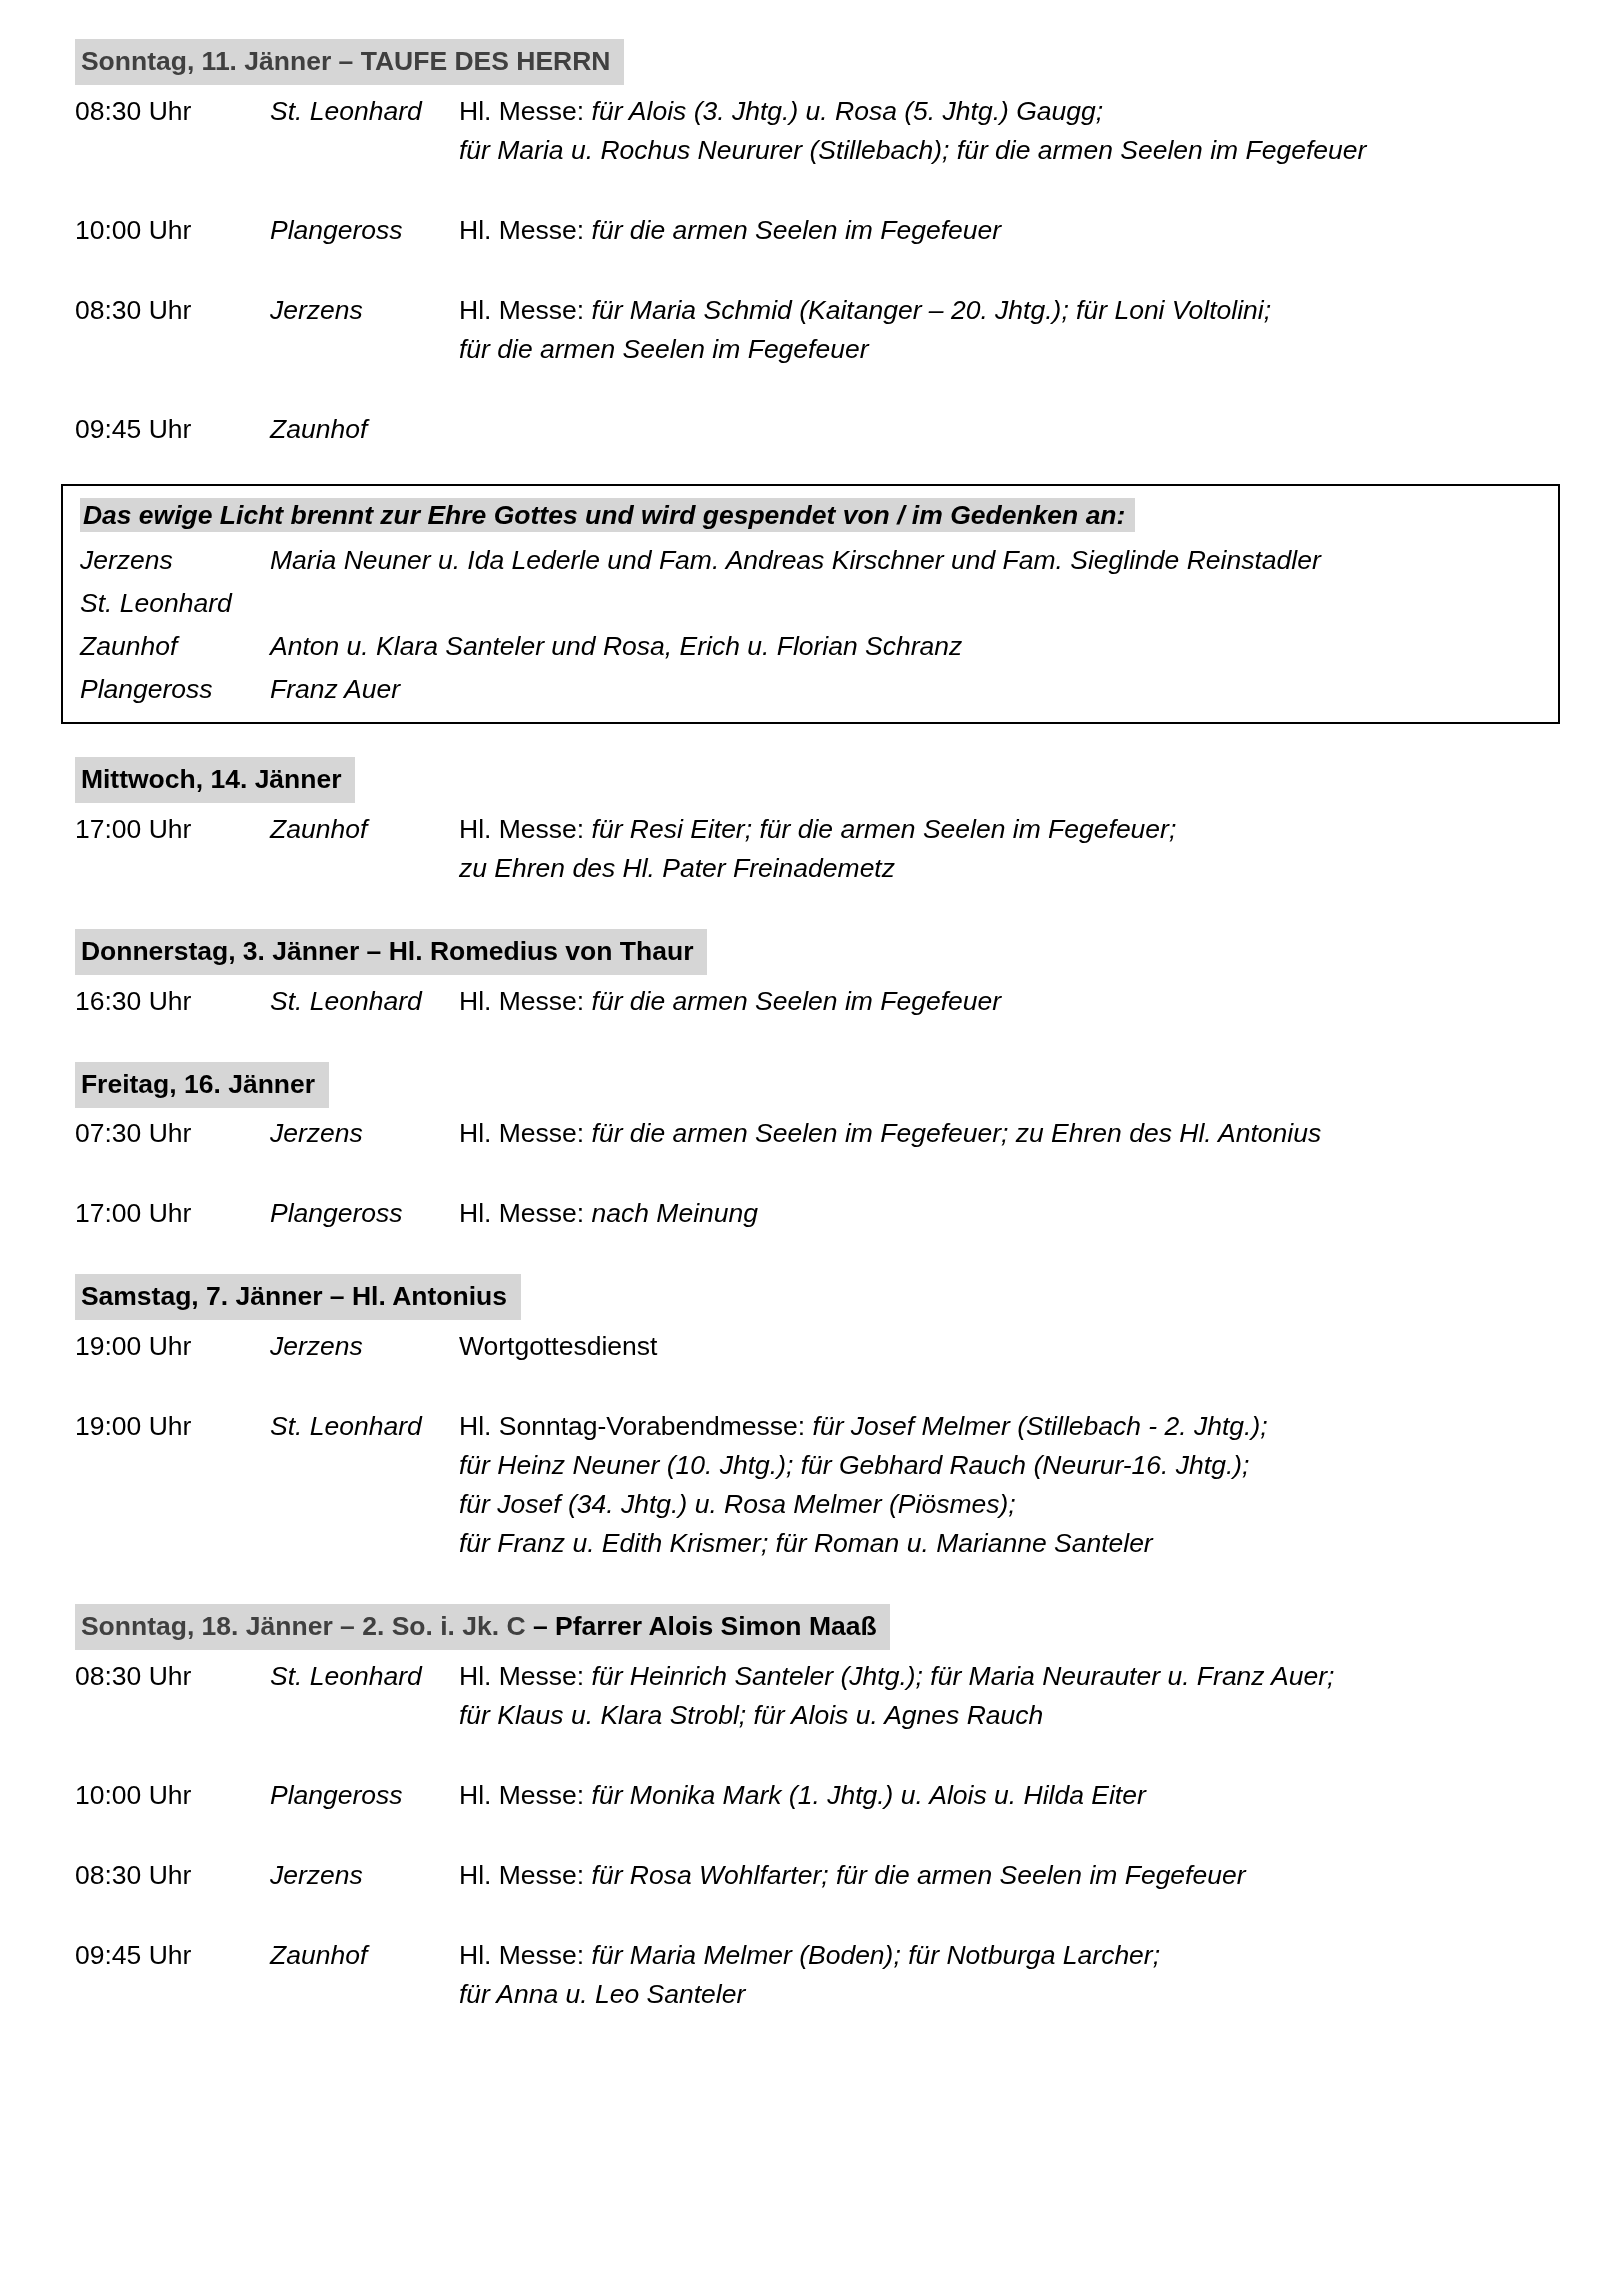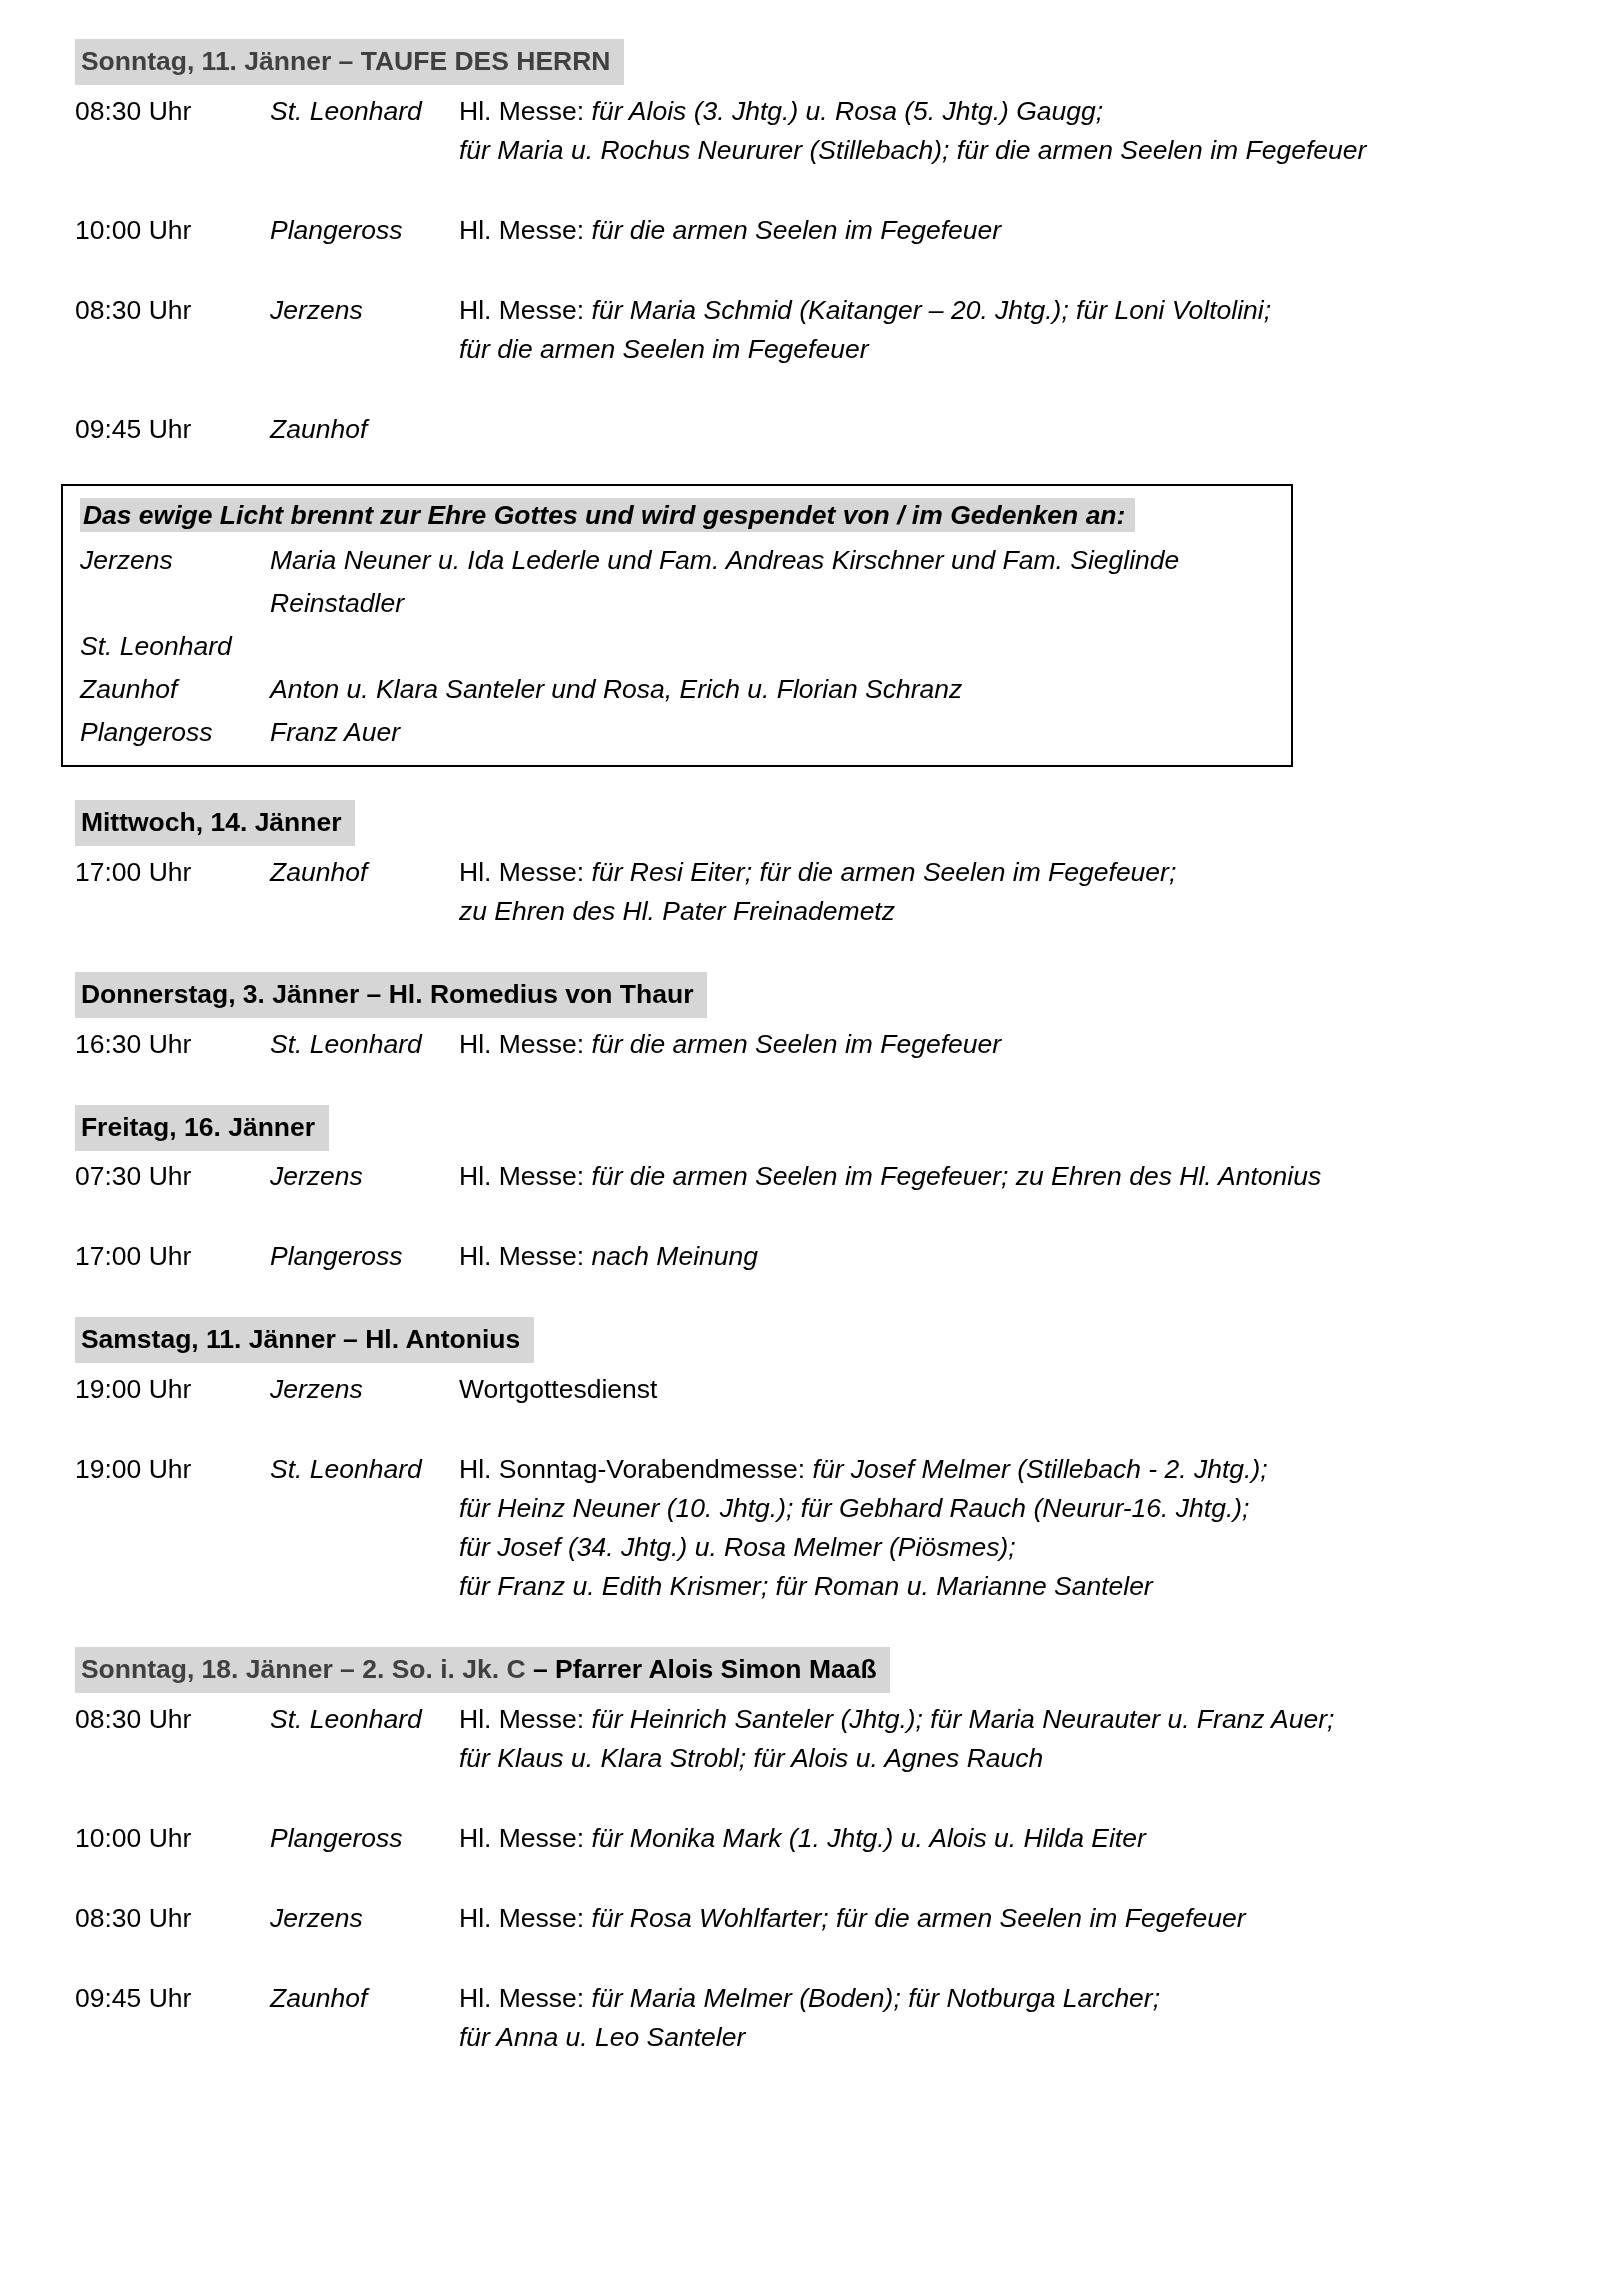--- a/index.html
+++ b/index.html
@@ -33,21 +33,21 @@
   .time { font-style: normal; }
   .place { font-style: italic; }
   .desc  { font-style: normal; }
   .service { font-style: normal; }
   .intent {
     font-style: italic;
     white-space: pre-line;
   }
   .membox {
     box-sizing: border-box;
-    width: 1232px;
+    width: 1499px;
     margin: -5.9px 0 33px -13.7px;
     border: 2.9px solid #000000;
     padding: 7.8px 14.7px 11.8px 16.7px;
     line-height: 43px;
     font-style: italic;
   }
   .membox-title-wrap { margin-bottom: 2px; }
   .hl2 {
     background: #d6d6d6;
     font-weight: 700;
@@ -143,21 +143,21 @@
   </div>
   <div class="entry">
     <div class="time">17:00 Uhr</div>
     <div class="place">Plangeross</div>
     <div class="desc"><span class="service">Hl. Messe:</span> <span class="intent">nach Meinung</span></div>
   </div>
 </section>
 
 <section class="day">
   <div class="day-header">
-    <span class="hl"><span class="red"></span><span class="blk">Samstag, 11. Jänner – Hl. Antonius</span></span>
+    <span class="hl"><span class="red"></span><span class="blk">Samstag, 7. Jänner – Hl. Antonius</span></span>
   </div>
   <div class="entry">
     <div class="time">19:00 Uhr</div>
     <div class="place">Jerzens</div>
     <div class="desc"><span class="service">Wortgottesdienst</span> <span class="intent"></span></div>
   </div>
   <div class="entry">
     <div class="time">19:00 Uhr</div>
     <div class="place">St. Leonhard</div>
     <div class="desc"><span class="service">Hl. Sonntag-Vorabendmesse:</span> <span class="intent">für Josef Melmer (Stillebach - 2. Jhtg.);

